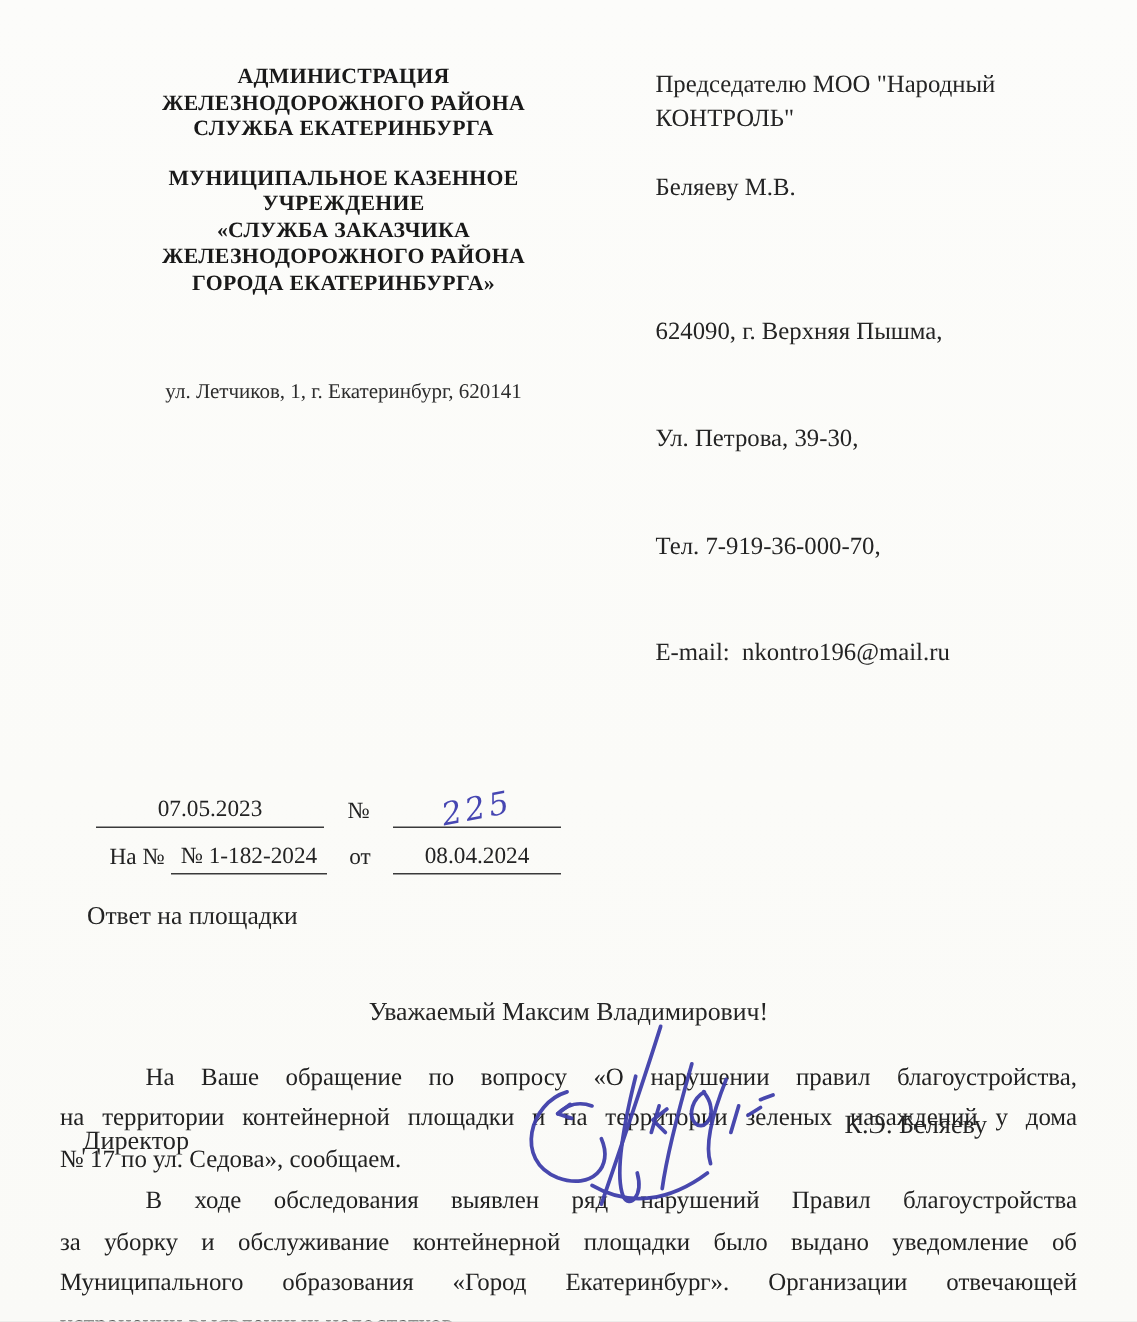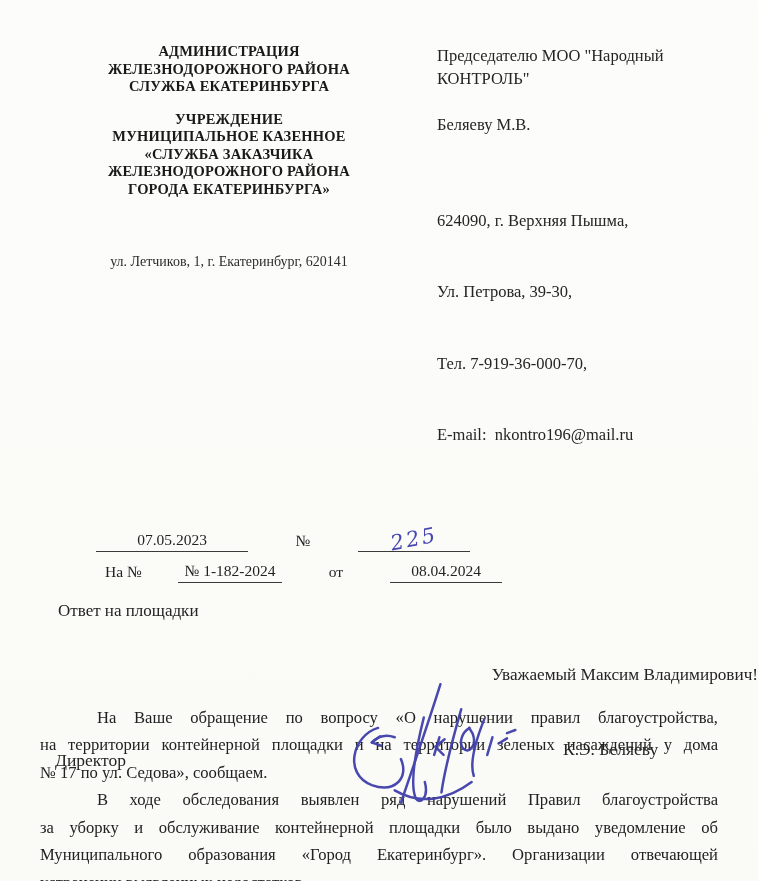--- a/index.html
+++ b/index.html
@@ -18,34 +18,34 @@
   .org{width:352px;text-align:center;}
   .org .bold-line{font-weight:700;font-size:14.5px;line-height:17.5px;letter-spacing:.2px;color:#191919;}
   .org-gap{height:15px;}
   .org-contacts{margin-top:23px;font-size:14px;line-height:16.5px;color:#2c2c2c;white-space:pre-wrap;}
   .recipient{margin-left:32px;width:300px;font-size:16.5px;line-height:22.5px;padding-top:2px;color:#242424;}
   .recipient .to{width:288px;}
   .recipient .name{margin-top:24px;}
   .recipient .addr{margin-top:25px;line-height:23.8px;white-space:pre-wrap;}
   
   .ref{margin:30px 0 0 40px;font-size:15.5px;color:#232323;}
-  .ref-row{display:flex;align-items:flex-end;height:27px;gap:32px;}
+  .ref-row{display:flex;align-items:flex-end;height:27px;}
   .ref-row + .ref-row{margin-top:4px;}
   .sp{display:inline-block;}
   .cell{display:inline-block;border-bottom:1.4px solid #3a3a3a;text-align:center;height:100%;box-sizing:border-box;
         display:flex;align-items:flex-end;justify-content:center;}
   .lbl{display:flex;align-items:flex-end;justify-content:center;height:100%;padding-bottom:2px;}
   .cell > span{padding-bottom:2px;}
   .handwritten{
     display:inline-block;color:#4646b2;font-style:italic;font-size:21px;letter-spacing:2.5px;
     transform:rotate(-11deg) translateY(2px);font-family:"DejaVu Serif",serif;
   }
   .subject{margin:18px 0 0 58px;font-size:17px;}
   
-  .salutation{margin-top:44px;text-align:right;font-size:17.2px;}
+  .salutation{margin-top:44px;text-align:center;font-size:17.2px;}
   .body-text{margin:19px 40px 0 40px;font-size:16.6px;line-height:27.5px;color:#222;}
   .bl{text-align:justify;text-align-last:justify;}
   .bl.last{text-align-last:left;}
   .bl.first{text-indent:57px;}
   
   .sig-position{position:absolute;left:55px;top:750px;font-size:17.5px;}
   .sig-name{position:absolute;left:563px;top:739px;font-size:17.5px;}
   .sig-scribble{position:absolute;left:340px;top:678px;width:178px;height:130px;}
   .sig-scribble svg{width:100%;height:100%;}
 </style>
@@ -53,22 +53,22 @@
 <body>
 
 <div class="page">
 
   <div class="letterhead">
     <div class="org">
       <div class="bold-line">АДМИНИСТРАЦИЯ</div>
       <div class="bold-line">ЖЕЛЕЗНОДОРОЖНОГО РАЙОНА</div>
       <div class="bold-line">СЛУЖБА ЕКАТЕРИНБУРГА</div>
       <div class="org-gap"></div>
+      <div class="bold-line">МУНИЦИПАЛЬНОЕ КАЗЕННОЕ</div>
       <div class="bold-line">УЧРЕЖДЕНИЕ</div>
-      <div class="bold-line">МУНИЦИПАЛЬНОЕ КАЗЕННОЕ</div>
       <div class="bold-line">«СЛУЖБА ЗАКАЗЧИКА</div>
       <div class="bold-line">ЖЕЛЕЗНОДОРОЖНОГО РАЙОНА</div>
       <div class="bold-line">ГОРОДА ЕКАТЕРИНБУРГА»</div>
       <div class="org-contacts">
         <div>ул. Летчиков, 1, г. Екатеринбург, 620141</div>
       </div>
     </div>
     <div class="recipient">
       <div class="to">Председателю МОО "Народный КОНТРОЛЬ"</div>
       <div class="name">Беляеву М.В.</div>

